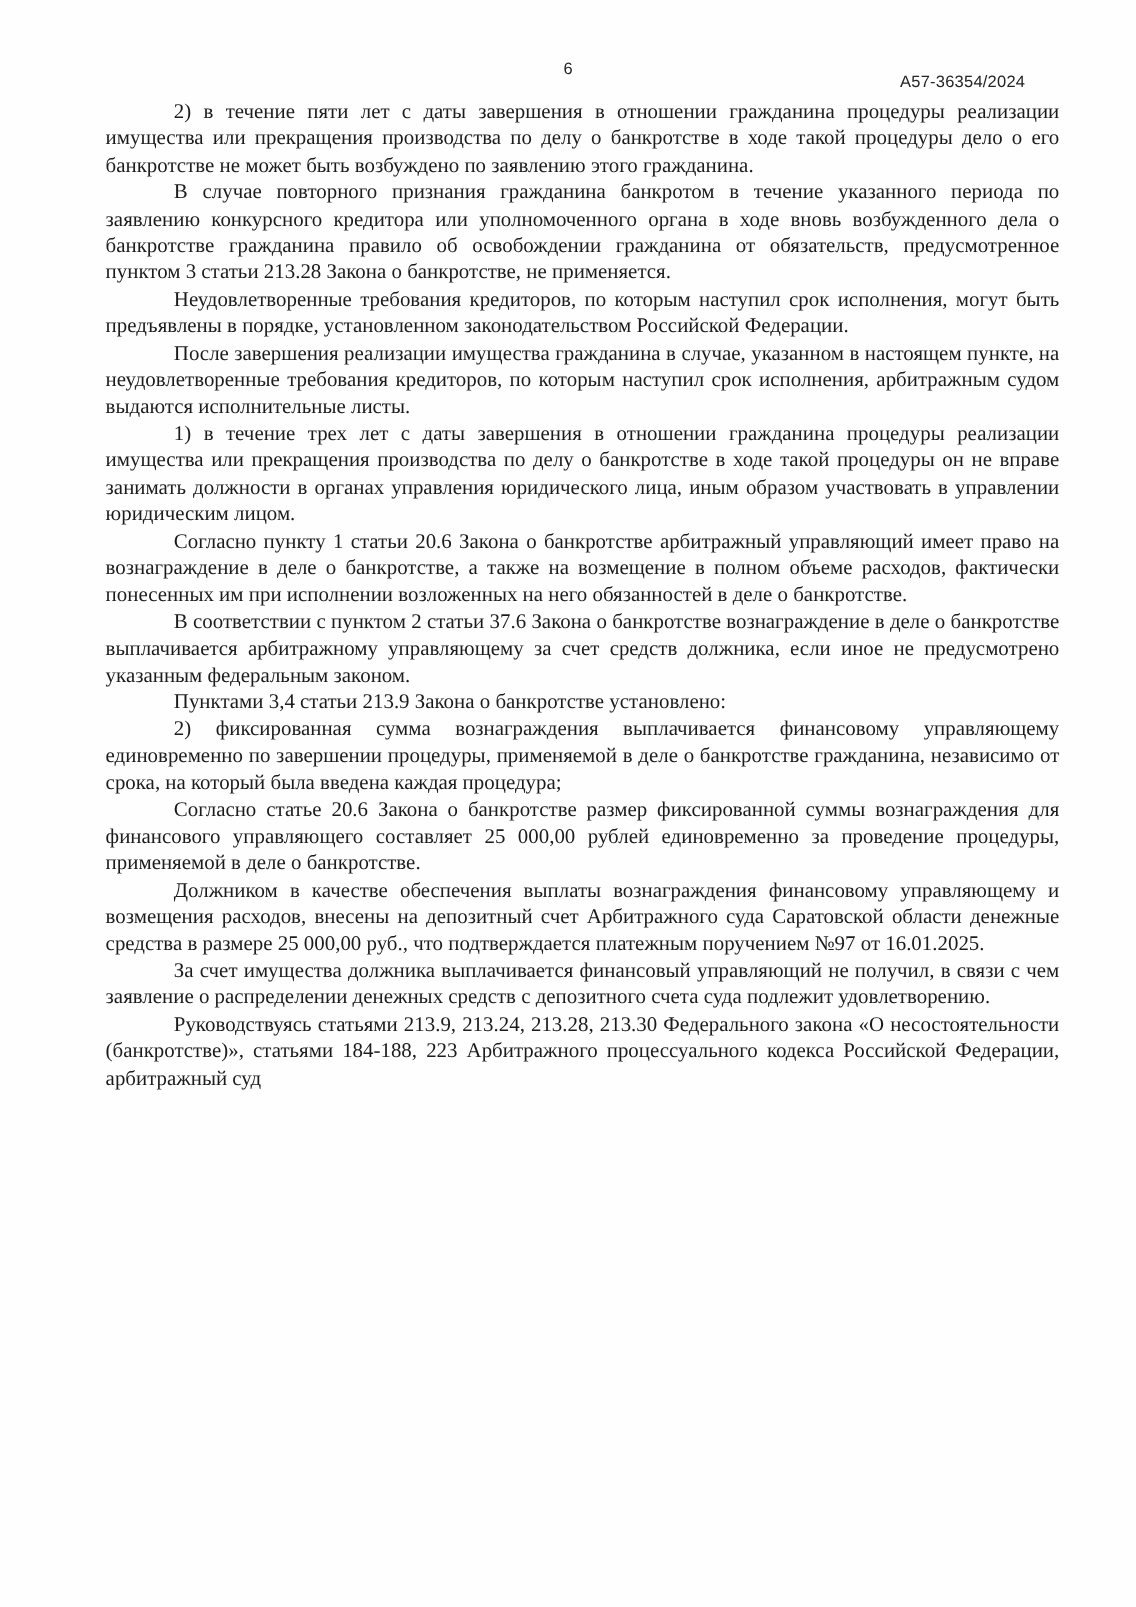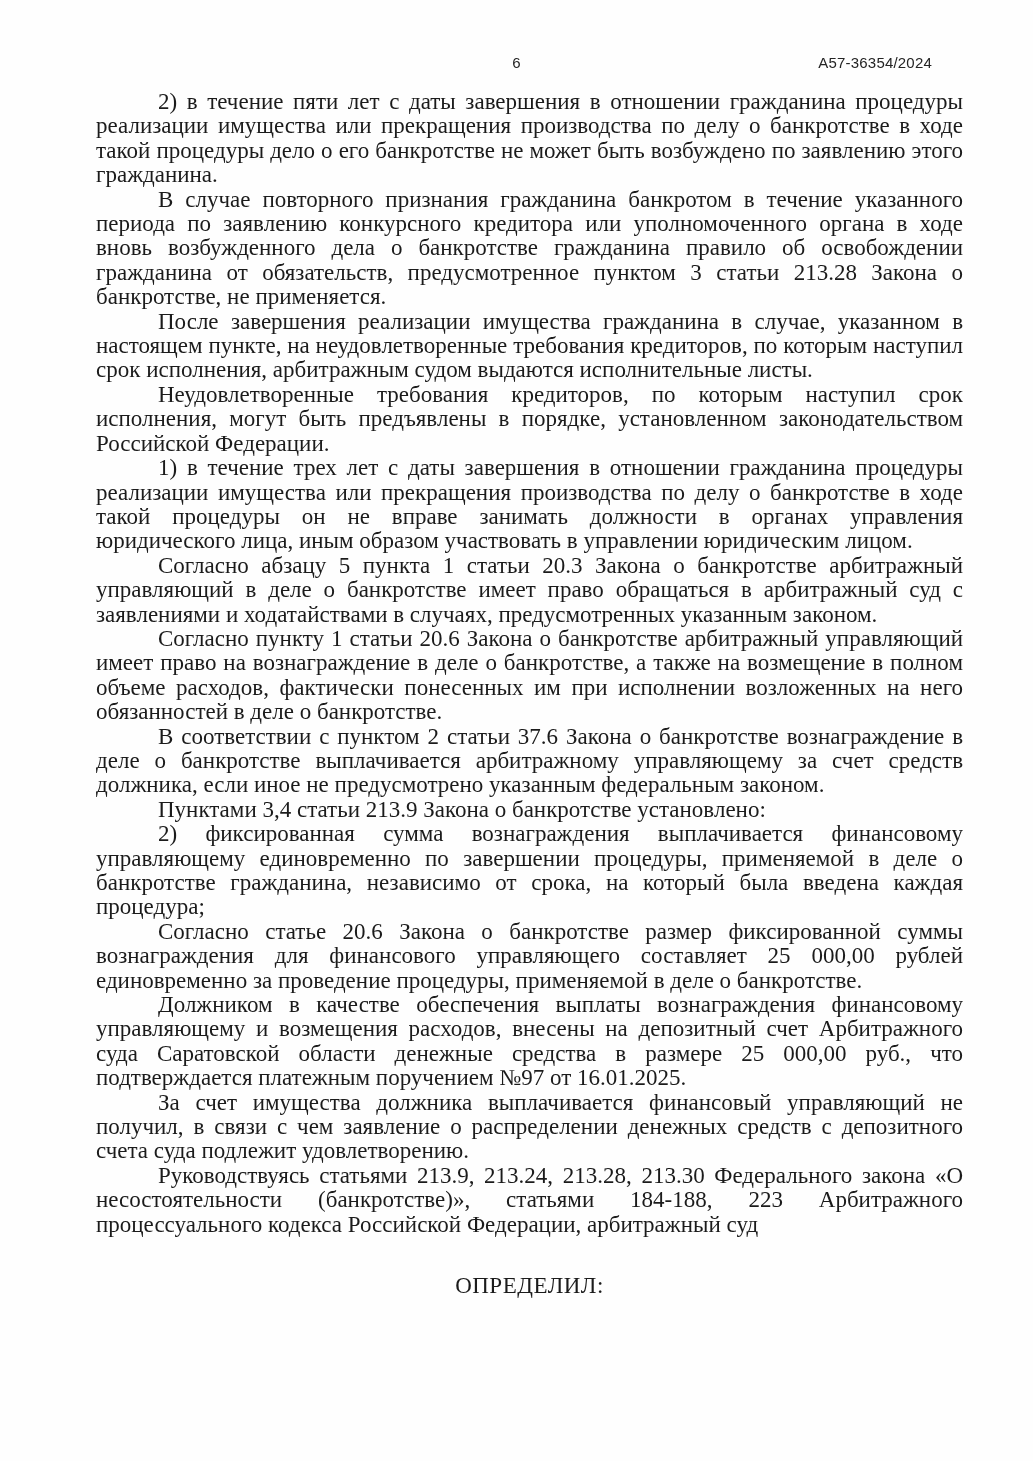--- a/index.html
+++ b/index.html
@@ -26,29 +26,29 @@
   .page-number {
     position: absolute;
     left: 0;
     right: 0;
     text-align: center;
     top: 0;
   }
   .case-number {
     position: absolute;
     right: 101px;
-    top: 0;
+    top: 12px;
     letter-spacing: 0.2px;
   }
   .body-text {
     position: absolute;
     top: 90px;
     left: 96px;
     width: 867px;
-    font-size: 23px;
+    font-size: 19px;
     line-height: 24.4px;
     text-align: justify;
   }
   .body-text p {
     margin: 0;
     text-indent: 62px;
   }
   .resolution-heading {
     text-align: center;
     text-indent: 0 !important;
@@ -62,28 +62,26 @@
 <div class="page">
 
   <div class="page-header">
     <div class="page-number">6</div>
     <div class="case-number">А57-36354/2024</div>
   </div>
 
   <div class="body-text">
     <p>2) в течение пяти лет с даты завершения в отношении гражданина процедуры реализации имущества или прекращения производства по делу о банкротстве в ходе такой процедуры дело о его банкротстве не может быть возбуждено по заявлению этого гражданина.</p>
     <p>В случае повторного признания гражданина банкротом в течение указанного периода по заявлению конкурсного кредитора или уполномоченного органа в ходе вновь возбужденного дела о банкротстве гражданина правило об освобождении гражданина от обязательств, предусмотренное пунктом 3 статьи 213.28 Закона о банкротстве, не применяется.</p>
+    <p>Неудовлетворенные требования кредиторов, по которым наступил срок исполнения, могут быть предъявлены в порядке, установленном законодательством Российской Федерации.</p>
     <p>После завершения реализации имущества гражданина в случае, указанном в настоящем пункте, на неудовлетворенные требования кредиторов, по которым наступил срок исполнения, арбитражным судом выдаются исполнительные листы.</p>
-    <p>Неудовлетворенные требования кредиторов, по которым наступил срок исполнения, могут быть предъявлены в порядке, установленном законодательством Российской Федерации.</p>
     <p>1) в течение трех лет с даты завершения в отношении гражданина процедуры реализации имущества или прекращения производства по делу о банкротстве в ходе такой процедуры он не вправе занимать должности в органах управления юридического лица, иным образом участвовать в управлении юридическим лицом.</p>
-    <p>Согласно абзацу 5 пункта 1 статьи 20.3 Закона о банкротстве арбитражный управляющий в деле о банкротстве имеет право обращаться в арбитражный суд с заявлениями и ходатайствами в случаях, предусмотренных указанным законом.</p>
     <p>Согласно пункту 1 статьи 20.6 Закона о банкротстве арбитражный управляющий имеет право на вознаграждение в деле о банкротстве, а также на возмещение в полном объеме расходов, фактически понесенных им при исполнении возложенных на него обязанностей в деле о банкротстве.</p>
     <p>В соответствии с пунктом 2 статьи 37.6 Закона о банкротстве вознаграждение в деле о банкротстве выплачивается арбитражному управляющему за счет средств должника, если иное не предусмотрено указанным федеральным законом.</p>
     <p>Пунктами 3,4 статьи 213.9 Закона о банкротстве установлено:</p>
     <p>2) фиксированная сумма вознаграждения выплачивается финансовому управляющему единовременно по завершении процедуры, применяемой в деле о банкротстве гражданина, независимо от срока, на который была введена каждая процедура;</p>
     <p>Согласно статье 20.6 Закона о банкротстве размер фиксированной суммы вознаграждения для финансового управляющего составляет 25&nbsp;000,00 рублей единовременно за проведение процедуры, применяемой в деле о банкротстве.</p>
     <p>Должником в качестве обеспечения выплаты вознаграждения финансовому управляющему и возмещения расходов, внесены на депозитный счет Арбитражного суда Саратовской области денежные средства в размере 25&nbsp;000,00 руб., что подтверждается платежным поручением №97 от 16.01.2025.</p>
     <p>За счет имущества должника выплачивается финансовый управляющий не получил, в связи с чем заявление о распределении денежных средств с депозитного счета суда подлежит удовлетворению.</p>
     <p>Руководствуясь статьями 213.9, 213.24, 213.28, 213.30 Федерального закона «О несостоятельности (банкротстве)», статьями 184-188, 223 Арбитражного процессуального кодекса Российской Федерации, арбитражный суд</p>
-    <p class="resolution-heading">ОПРЕДЕЛИЛ:</p>
   </div>
 
 </div>
 
 </body></html>

